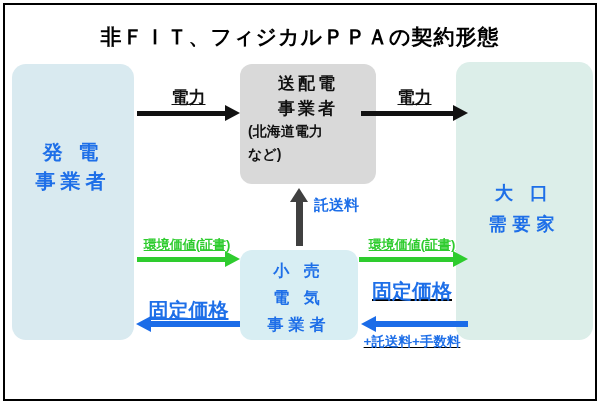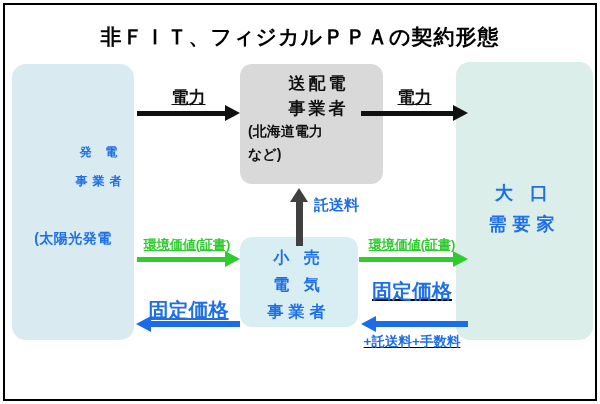--- a/index.html
+++ b/index.html
@@ -8,25 +8,25 @@
     font-family:"Liberation Sans","DejaVu Sans",sans-serif;
     --box-fill-blue:#d9eaf0; --box-fill-green:#dceee9; --box-fill-retail:#d8eef3;
     --box-fill-gray:#d9d9d9; --text-blue:#1e6fe8; --arrow-black:#111111;
     --arrow-gray:#404040; --arrow-green:#2ecc2e; --arrow-blue:#1b6ce8;
   }
   .frame{position:absolute;left:3px;top:3px;right:3px;bottom:3px;border:2px solid #000;}
   .title{position:absolute;left:0;top:14px;width:100%;text-align:center;
     font-size:21px;font-weight:bold;color:#000;letter-spacing:1px;margin-top:9px;}
   .box{position:absolute;border-radius:14px;}
   .box-gen{left:12px;top:64px;width:122px;height:276px;background:var(--box-fill-blue);}
-  .box-trans{left:240px;top:64px;width:136px;height:120px;background:var(--box-fill-gray);border-radius:12px;padding-left:7px;}
+  .box-trans{left:240px;top:64px;width:136px;height:120px;background:var(--box-fill-gray);border-radius:12px;}
   .box-cons{left:456px;top:62px;width:137px;height:278px;background:var(--box-fill-green);}
-  .box-retail{left:240px;top:237px;width:118px;height:90px;background:var(--box-fill-retail);border-radius:12px;}
+  .box-retail{left:240px;top:250px;width:118px;height:90px;background:var(--box-fill-retail);border-radius:12px;}
   .box-label{position:absolute;width:100%;text-align:center;font-weight:bold;color:var(--text-blue);}
-  .gen-label{top:74px;font-size:12px;line-height:29px;letter-spacing:5px;margin-left:28px;}
+  .gen-label{top:74px;font-size:20px;line-height:29px;letter-spacing:5px;}
   .gen-sub{position:absolute;top:162px;width:100%;text-align:center;font-weight:bold;
     color:var(--text-blue);font-size:14px;line-height:24px;letter-spacing:0.5px;}
   .trans-label{top:7px;font-size:17px;line-height:25px;letter-spacing:3px;color:#111;}
   .trans-sub{position:absolute;top:56px;left:0;width:100%;box-sizing:border-box;padding-left:8px;
     text-align:left;color:#111;font-weight:600;font-size:14px;line-height:23px;}
   .cons-label{top:116px;font-size:18px;line-height:31px;letter-spacing:6px;}
   .retail-label{top:7px;font-size:16px;line-height:27px;letter-spacing:5px;}
   .h-arrow{position:absolute;display:flex;align-items:center;}
   .h-arrow .shaft{flex:1;height:5px;background:var(--c);}
   .h-arrow .shaft.thick{height:6px;}
@@ -52,21 +52,20 @@
   <div class="frame"></div>
 
   <div class="title">非ＦＩＴ、フィジカルＰＰＡの契約形態</div>
 
   <div class="box box-gen">
     <div class="box-label gen-label">
       <div>発 電</div>
       <div>事業者</div>
     </div>
     <div class="gen-sub">
-      <div>(太陽光発電</div>
     </div>
   </div>
 
   <div class="box box-trans">
     <div class="box-label trans-label">
       <div>送配電</div>
       <div>事業者</div>
     </div>
     <div class="trans-sub">
       <div>(北海道電力</div>

